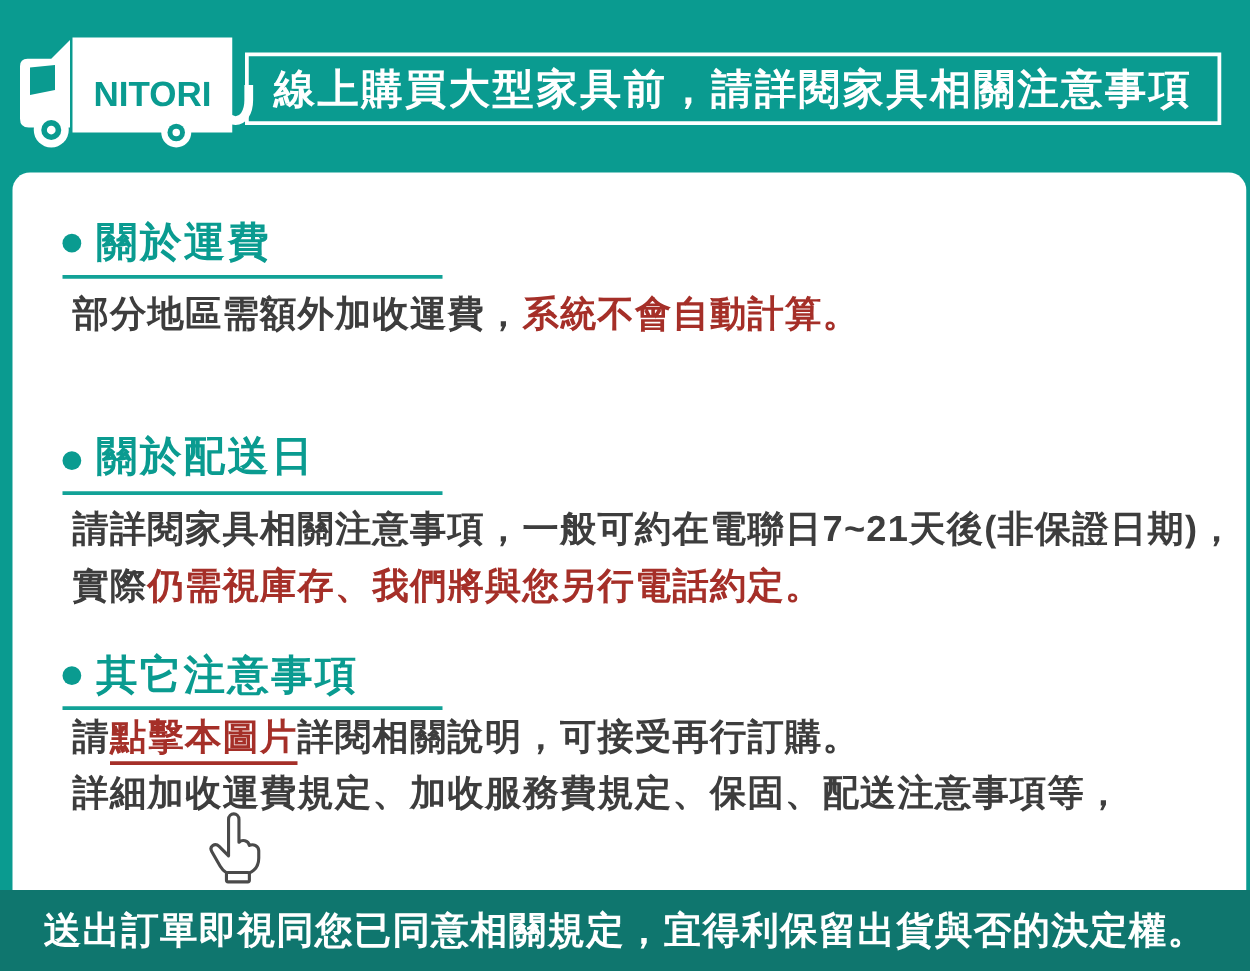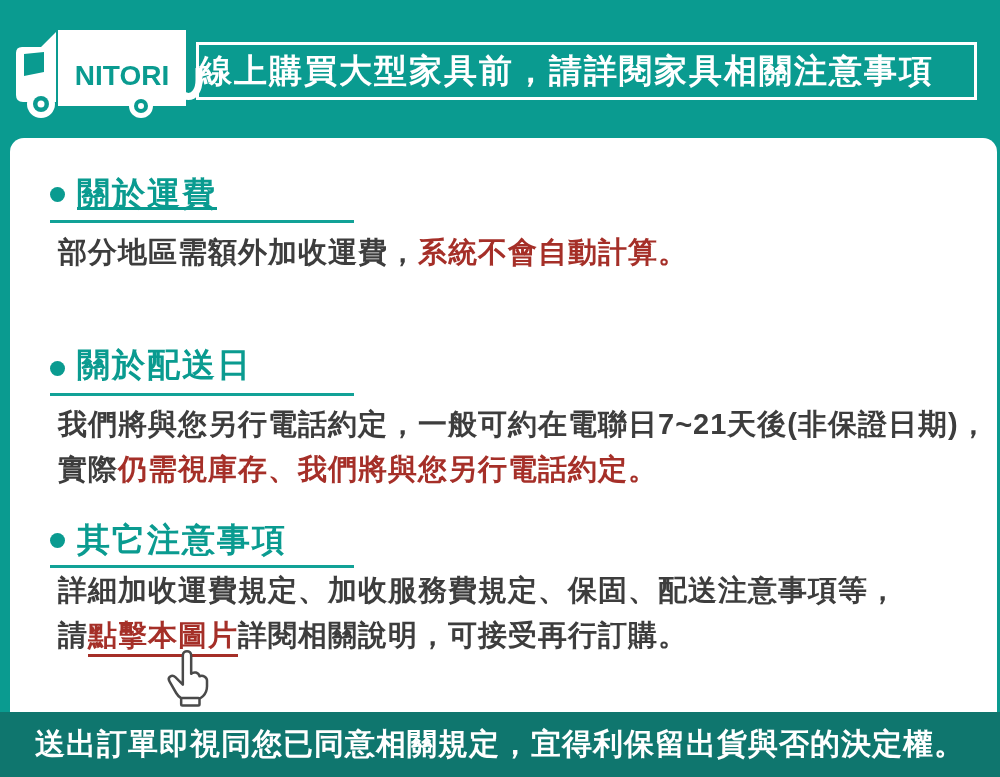--- a/index.html
+++ b/index.html
@@ -8,21 +8,21 @@
     position:relative;width:1000px;height:777px;overflow:hidden;
     background:#0a9b90;
     font-family:"Liberation Sans","DejaVu Sans",sans-serif;
   }
   
   .truck-logo{position:absolute;left:14px;top:26px;width:172px;height:96px;}
   .connector{position:absolute;left:172px;top:56px;width:44px;height:56px;}
   .title-box{
     position:absolute;left:196px;top:42px;width:781px;height:58px;
     border:3px solid #ffffff;box-sizing:border-box;
-    display:flex;align-items:center;
+    display:flex;align-items:center;justify-content:center;
   }
   .title-box span{
     color:#ffffff;font-size:33px;font-weight:700;letter-spacing:2px;white-space:nowrap;
   }
   
   .panel{
     position:absolute;left:10px;right:3px;top:138px;bottom:65px;
     background:#ffffff;border-radius:14px 14px 0 0;
   }
   .heading{
@@ -33,21 +33,21 @@
   .rule{position:absolute;left:40px;width:304px;height:0;border-top:3px solid #12a297;}
   .body-text{
     position:absolute;left:48px;font-size:29px;line-height:45px;letter-spacing:1px;
     color:#3d3d3d;font-weight:600;white-space:nowrap;
   }
   .em{color:#a52f28;font-weight:800;}
   .link-red{
     color:#a52f28;font-weight:800;
     border-bottom:3px solid #a52f28;padding-bottom:3px;
   }
-  #h1{top:34px;text-decoration:underline;} #r1{top:82px;}  #b1{top:92px;}
+  #h1{top:34px;} #r1{top:82px;}  #b1{top:92px;}
   #h2{top:208px;font-family:Liberation Mono, monospace;} #r2{top:255px;} #b2{top:264px;}
   #h3{top:380px;} #r3{top:427px;} #b3{top:430px;}
   .hand{position:absolute;left:150px;top:510px;width:54px;height:60px;}
   
   .footer{
     position:absolute;left:0;right:0;bottom:0;height:65px;background:#0f766e;
     display:flex;align-items:center;justify-content:center;
   }
   .footer span{
     color:#ffffff;font-size:30px;font-weight:700;letter-spacing:1px;white-space:nowrap;
@@ -89,32 +89,32 @@
     <div class="body-text" id="b1">
       <div><span>部分地區需額外加收運費，</span><span class="em">系統不會自動計算。</span></div>
     </div>
 
     <div class="heading" id="h2">
       <span class="bullet"></span>
       <span>關於配送日</span>
     </div>
     <div class="rule" id="r2"></div>
     <div class="body-text" id="b2">
-      <div><span>我們將與您另行電話約定，一般可約在電聯日7~21天後(非保證日期)，</span></div>
+      <div><span>請詳閱家具相關注意事項，一般可約在電聯日7~21天後(非保證日期)，</span></div>
       <div><span>實際</span><span class="em">仍需視庫存、我們將與您另行電話約定。</span></div>
     </div>
 
     <div class="heading" id="h3">
       <span class="bullet"></span>
       <span>其它注意事項</span>
     </div>
     <div class="rule" id="r3"></div>
     <div class="body-text" id="b3">
+      <div><span>請</span><span class="link-red">點擊本圖片</span><span>詳閱相關說明，可接受再行訂購。</span></div>
       <div><span>詳細加收運費規定、加收服務費規定、保固、配送注意事項等，</span></div>
-      <div><span>請</span><span class="link-red">點擊本圖片</span><span>詳閱相關說明，可接受再行訂購。</span></div>
     </div>
 
     <svg class="hand" viewBox="0 0 64 72">
       <path d="M27 9 c0 -7 10 -7 10 0 v22 c3 -3 9 -2 10 3 c4 -2 9 1 9 5 v7 c0 10 -7 16 -17 16 h-7 c-6 0 -10 -3 -13 -8 l-8 -14 c-3 -5 3 -9 7 -5 l9 9 z" fill="#ffffff" stroke="#4a4a4a" stroke-width="3" stroke-linejoin="round"></path>
       <rect x="25" y="60" width="22" height="9" rx="1.5" fill="#ffffff" stroke="#4a4a4a" stroke-width="3"></rect>
     </svg>
   </div>
 
   <div class="footer">
     <span>送出訂單即視同您已同意相關規定，宜得利保留出貨與否的決定權。</span>

